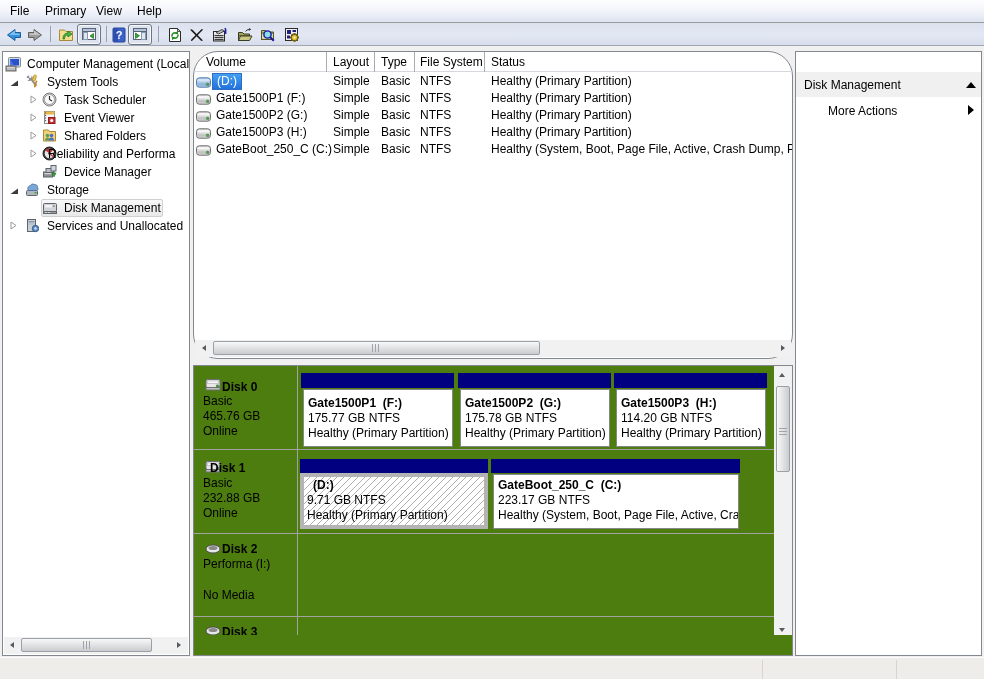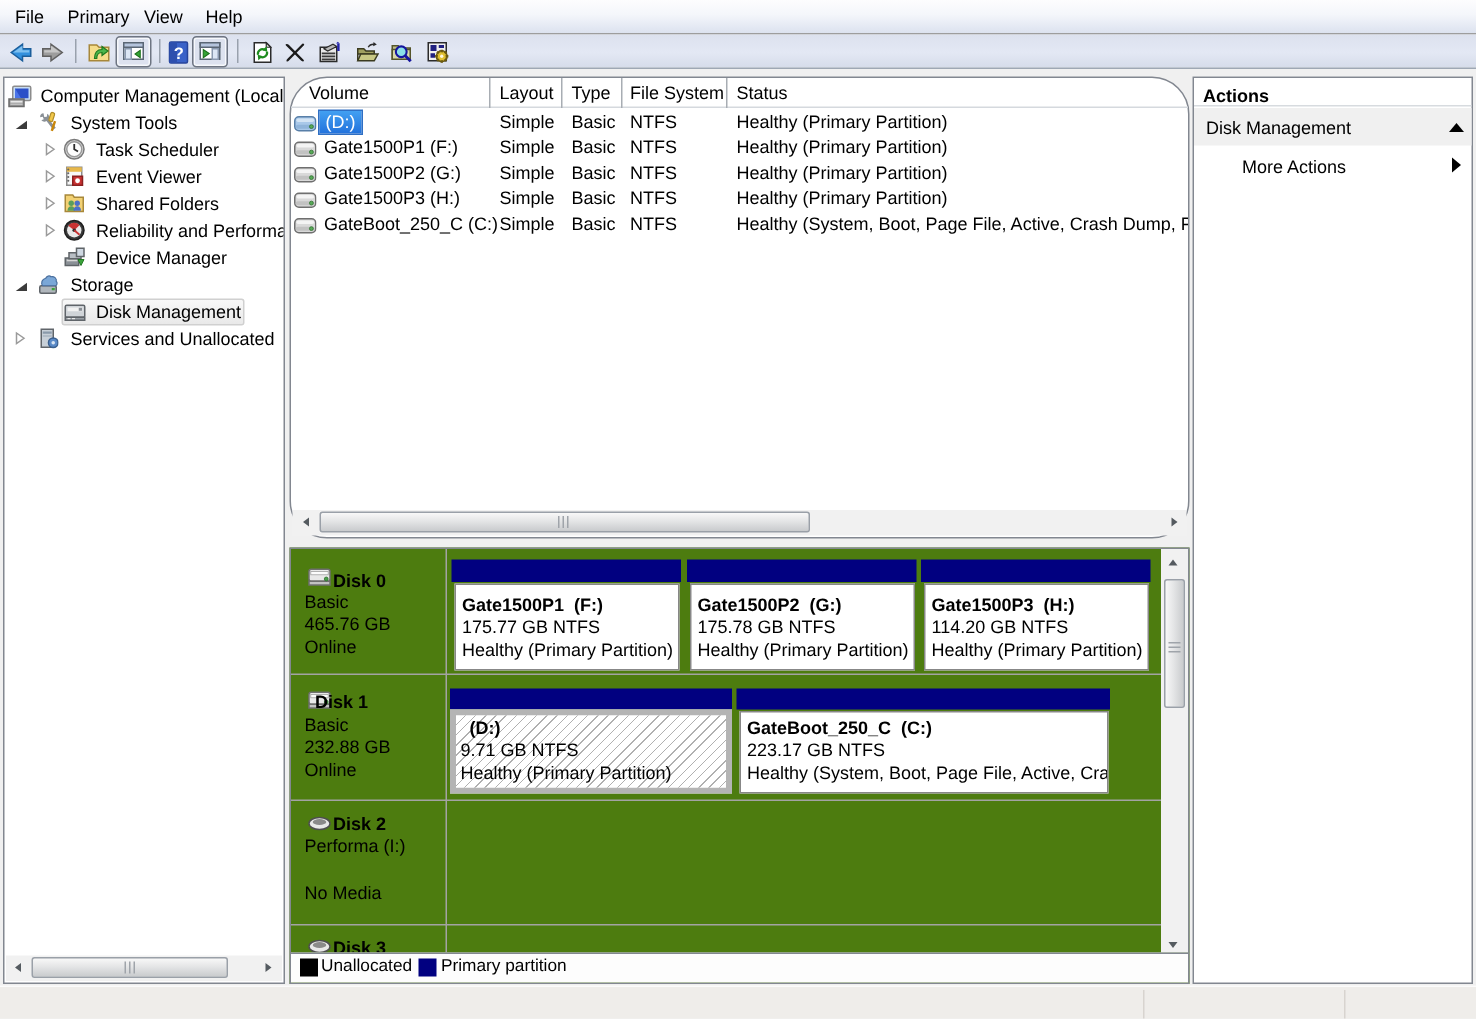--- a/index.html
+++ b/index.html
@@ -201,21 +201,21 @@
   <svg class="ticon" style="left:27px;top:4px" width="8" height="10">
           <polygon points="1,1 6,4.5 1,8" fill="#fff" stroke="#9b9b9b"></polygon>
         </svg>
   <svg class="ticon" style="left:39px" width="15" height="15" viewBox="0 0 15 15">
           <circle cx="7.5" cy="7.5" r="6.5" fill="#3a3a3a" stroke="#1f1f1f"></circle>
           <circle cx="7.5" cy="7.5" r="4.8" fill="#e8e8e8"></circle>
           <path d="M7.5,7.5 L3.5,4.5 A4.8,4.8 0 0 1 11,4.2 Z" fill="#c83232"></path>
           <circle cx="7.5" cy="7.5" r="1.2" fill="#2b2b2b"></circle>
           <path d="M7.5,7.5 L11,10.5" stroke="#c83232" stroke-width="1.2"></path>
         </svg>
-  <span style="position:absolute;left:61px;">Reliability and Performa</span>
+  <span style="position:absolute;left:45px;">Reliability and Performa</span>
 </div>
 <div class="trow" style="top:111px;">
   <svg class="ticon" style="left:39px" width="15" height="15" viewBox="0 0 15 15">
           <rect x="1.5" y="8" width="9" height="5" fill="#8a9096" stroke="#5f6468"></rect>
           <rect x="2.5" y="9" width="7" height="1.2" fill="#d8d8d8"></rect>
           <rect x="4" y="4.5" width="8" height="4" fill="#b8bec4" stroke="#5f6468"></rect>
           <rect x="9" y="1.5" width="5" height="5.5" fill="#cfd8e2" stroke="#5f6468"></rect>
           <polygon points="10,9 14,9 12,13" fill="#3aa43a" stroke="#1c701c" stroke-width="0.6"></polygon>
         </svg>
   <span style="position:absolute;left:61px;">Device Manager</span>
@@ -419,31 +419,22 @@
         <ellipse cx="8" cy="4" rx="4.5" ry="2" fill="#8a8a8a"></ellipse>
       </svg>
   <b style="position:absolute;left:28px;top:259px;">Disk 3</b>
 </div>
   <div class="sbtrack" style="left:580px;top:0px;width:18px;height:269px;">
     <div class="arr" style="left:5px;top:7px;border-left:3.5px solid transparent;border-right:3.5px solid transparent;border-bottom:4.5px solid #555b60;"></div>
     <div class="sbthumb" style="left:2px;top:20px;width:14px;height:86px;"></div>
     <div class="grip" style="left:5px;top:62px;width:8px;height:1px;box-shadow:0 3px #9fa4aa,0 6px #9fa4aa;"></div>
     <div class="arr" style="left:5px;top:262px;border-left:3.5px solid transparent;border-right:3.5px solid transparent;border-top:4.5px solid #555b60;"></div>
   </div>
-  <div id="legend" style="position:absolute;left:0px;bottom:0px;width:598px;height:20px;border-top:1px solid #828790;background:#fdfdfd;">
-    <div style="position:absolute;left:6px;top:3px;width:12px;height:12px;background:#000;"></div>
-    <div style="position:absolute;left:20px;top:2px;font-size:11.5px;">Unallocated</div>
-    <div style="position:absolute;left:85px;top:3px;width:12px;height:12px;background:#010080;"></div>
-    <div style="position:absolute;left:100px;top:2px;font-size:11.5px;">Primary partition</div>
-  </div>
 </div>
 <div id="rightpane" class="pane">
-  <div style="position:absolute;left:0;top:0;width:185px;height:19px;border-bottom:1px solid #d7dbdf;">
-      <b style="position:absolute;left:6px;top:5px;">Actions</b>
-    </div>
   <div style="position:absolute;left:0;top:20px;width:185px;height:25px;background:#f0f0f0;">
     <div style="position:absolute;left:8px;top:6px;">Disk Management</div>
     <div class="arr" style="left:170px;top:10px;border-left:5px solid transparent;border-right:5px solid transparent;border-bottom:6px solid #000;"></div>
   </div>
   <div style="position:absolute;left:32px;top:52px;">More Actions</div>
   <div class="arr" style="left:172px;top:53px;border-top:5px solid transparent;border-bottom:5px solid transparent;border-left:6px solid #000;"></div>
 </div>
 <div id="statusbar">
   <div class="ssep" style="left:762px"></div>
   <div class="ssep" style="left:896px"></div>

